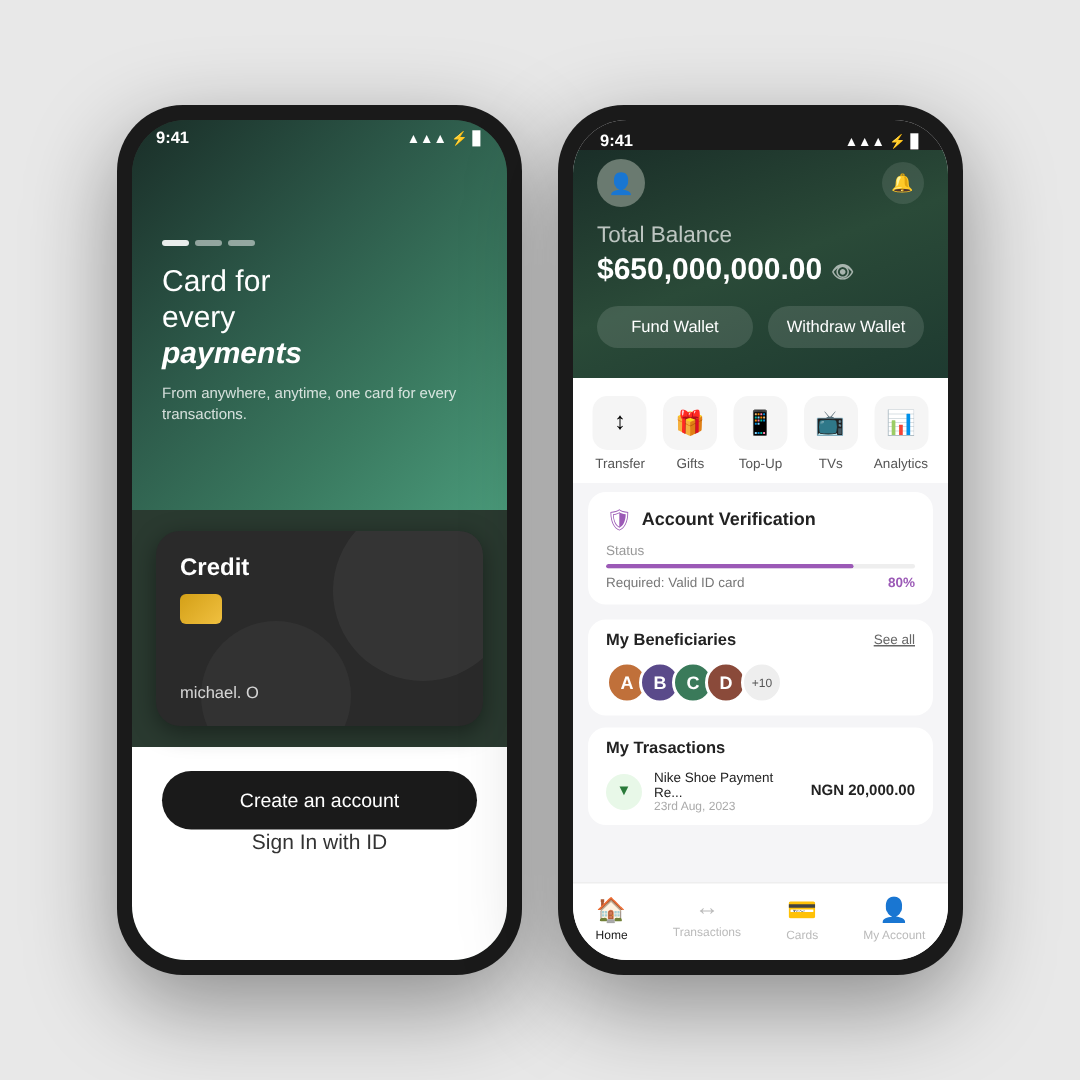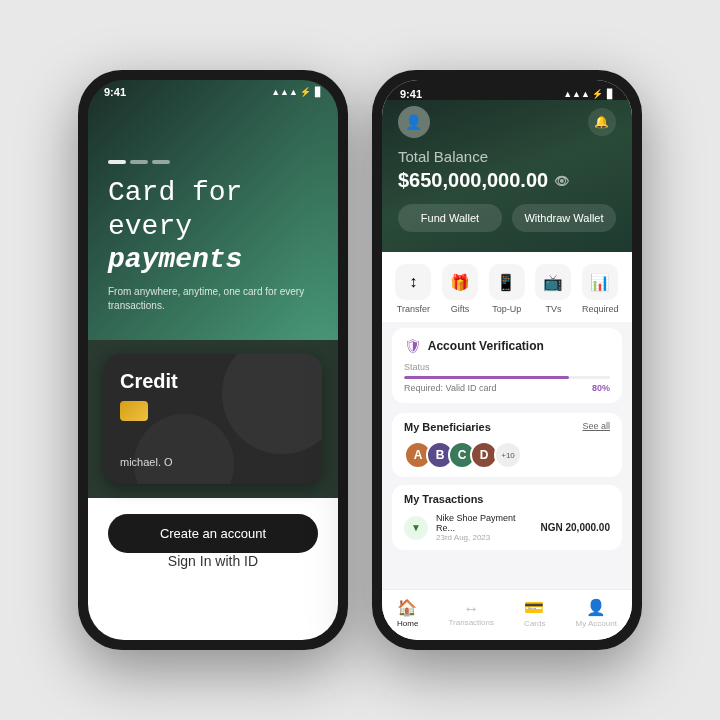--- a/index.html
+++ b/index.html
@@ -69,24 +69,23 @@
       width: 18px;
       height: 4px;
       border-radius: 2px;
       background: rgba(255,255,255,0.5);
     }
     .hero-dot.active {
       background: rgba(255,255,255,0.9);
     }
     .hero-title {
       color: #fff;
-      font-size: 28px;
+      font-size: 20px;
       font-weight: 400;
       line-height: 1.2;
-      font-family: Liberation Mono, monospace;
     }
     .hero-title em {
       font-style: italic;
       font-weight: 700;
     }
     .hero-subtitle {
       color: rgba(255,255,255,0.8);
       font-size: 10px;
       margin-top: 8px;
       line-height: 1.4;
@@ -118,21 +117,21 @@
       position: absolute;
       bottom: -30px;
       left: 30px;
       width: 100px;
       height: 100px;
       border-radius: 50%;
       background: rgba(255,255,255,0.04);
     }
     .card-label {
       color: #fff;
-      font-size: 20px;
+      font-size: 16px;
       font-weight: 700;
     }
     .card-chip {
       width: 28px;
       height: 20px;
       background: linear-gradient(135deg, #d4a017, #f0c040);
       border-radius: 4px;
       margin-top: 8px;
     }
     .card-name {
@@ -531,21 +530,21 @@
       <div class="action-item">
         <div class="action-icon">📱</div>
         <span class="action-label">Top-Up</span>
       </div>
       <div class="action-item">
         <div class="action-icon">📺</div>
         <span class="action-label">TVs</span>
       </div>
       <div class="action-item">
         <div class="action-icon">📊</div>
-        <span class="action-label">Required</span>
+        <span class="action-label">Analytics</span>
       </div>
     </div>
 
     <div class="verification">
       <div class="verif-header">
         <span class="shield-icon">🛡</span>
         <span class="verif-title">Account Verification</span>
       </div>
       <div class="verif-status-label">Status</div>
       <div class="progress-bar">

